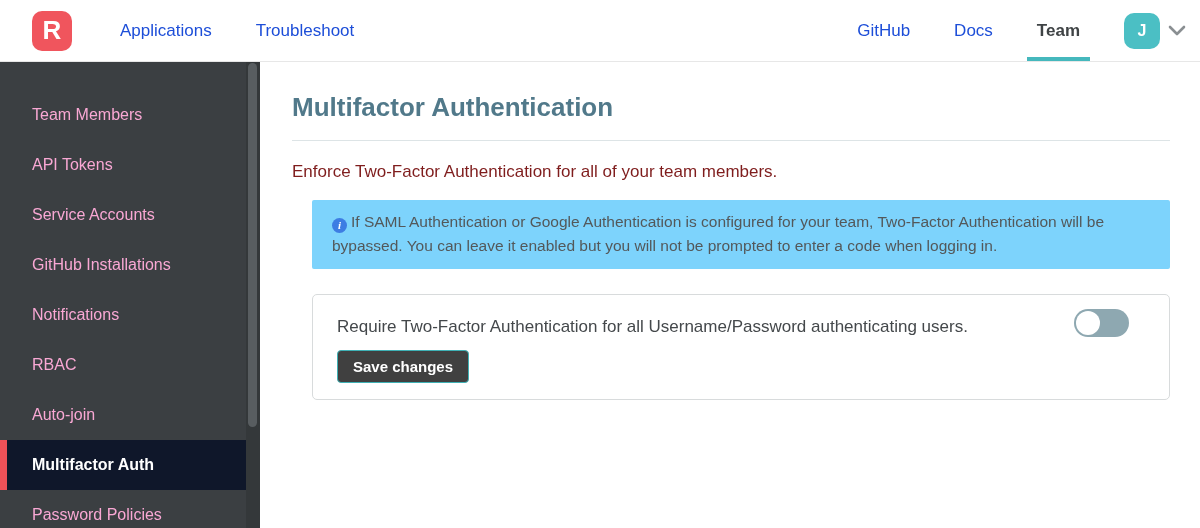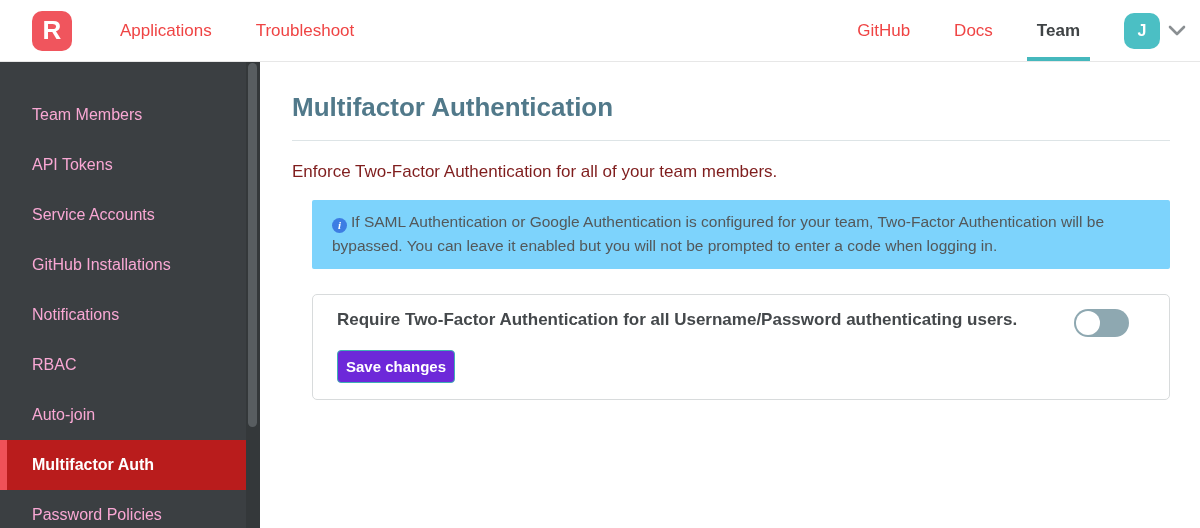--- a/index.html
+++ b/index.html
@@ -23,21 +23,21 @@
     width: 40px; height: 40px; border-radius: 10px;
     background: #f0555d; color: #ffffff;
     display: flex; align-items: center; justify-content: center;
     font-size: 26px; font-weight: bold; cursor: pointer;
   }
   .nav-left { display: flex; align-items: center; height: 100%; margin-left: 26px; }
   .nav-right { display: flex; align-items: center; height: 100%; margin-left: auto; }
   .nav-item {
     height: 100%; display: flex; align-items: center;
     padding: 0 10px; margin: 0 12px;
-    font-size: 17px; color: #ef4444; text-decoration: none;
+    font-size: 17px; color: #1d4ed8; text-decoration: none;
     position: relative; cursor: pointer; white-space: nowrap;
   }
   .nav-item.active { color: #3f4345; font-weight: bold; }
   .nav-item.active::after {
     content: ""; position: absolute; left: 0; right: 0; bottom: 0;
     height: 4px; background: #45b8bd;
   }
   .avatar {
     width: 36px; height: 36px; border-radius: 10px; margin-left: 22px;
     background: #4bbfc4; color: #ffffff;
@@ -54,21 +54,21 @@
     width: 260px; flex: 0 0 260px;
     background: #3b3f42; position: relative;
   }
   aside ul { list-style: none; padding-top: 28px; }
   .side-item {
     height: 50px; display: flex; align-items: center;
     padding-left: 32px; font-size: 16px; color: #f9a8d4;
     cursor: pointer; white-space: nowrap;
   }
   .side-item.active {
-    background: #b91c1c; color: #ffffff; font-weight: bold;
+    background: #0f172a; color: #ffffff; font-weight: bold;
     border-left: 7px solid #ef5158; padding-left: 25px;
   }
   .scroll-track {
     position: absolute; top: 0; right: 0; bottom: 0; width: 14px;
     background: #34383a;
   }
   .scroll-thumb {
     position: absolute; top: 1px; left: 2px; width: 9px; height: 364px;
     background: #585d60; border-radius: 5px;
   }
@@ -89,39 +89,39 @@
     background: #3d7de3; color: #ffffff;
     font-size: 11px; line-height: 15px; font-weight: bold; font-style: italic;
     text-align: center; vertical-align: -2px; margin-right: 4px;
     font-family: "Liberation Serif", serif;
   }
   .card {
     margin: 25px 0 0 20px;
     border: 1px solid #d8dbdc; border-radius: 5px;
     padding: 14px 24px 16px 24px;
   }
-  .card-row { display: flex; align-items: flex-start; font-weight: bold; }
+  .card-row { display: flex; align-items: flex-end; }
   .setting-text { font-size: 17px; line-height: 1.24; color: #44484b; }
   .toggle {
     margin-left: auto; flex: 0 0 auto;
     width: 55px; height: 28px; border-radius: 14px;
     background: #8ea8b1; position: relative; cursor: pointer;
     margin-right: 16px;
   }
   .toggle .knob {
     position: absolute; top: 2px; left: 2px;
     width: 24px; height: 24px; border-radius: 50%;
     background: #ffffff;
   }
   .save-btn {
     margin-top: 13px;
-    background: #6d28d9; border: 1px solid #3fb1b5; border-radius: 4px;
+    background: #404040; border: 1px solid #3fb1b5; border-radius: 4px;
     color: #ffffff; font-weight: bold; font-size: 15px;
     font-family: "Liberation Sans", sans-serif;
-    padding: 7px 8px; cursor: pointer;
+    padding: 7px 15px; cursor: pointer;
   }
 </style>
 </head>
 <body>
 
 <div class="app">
 
   <header>
     <div class="logo">
       <span>R</span>

